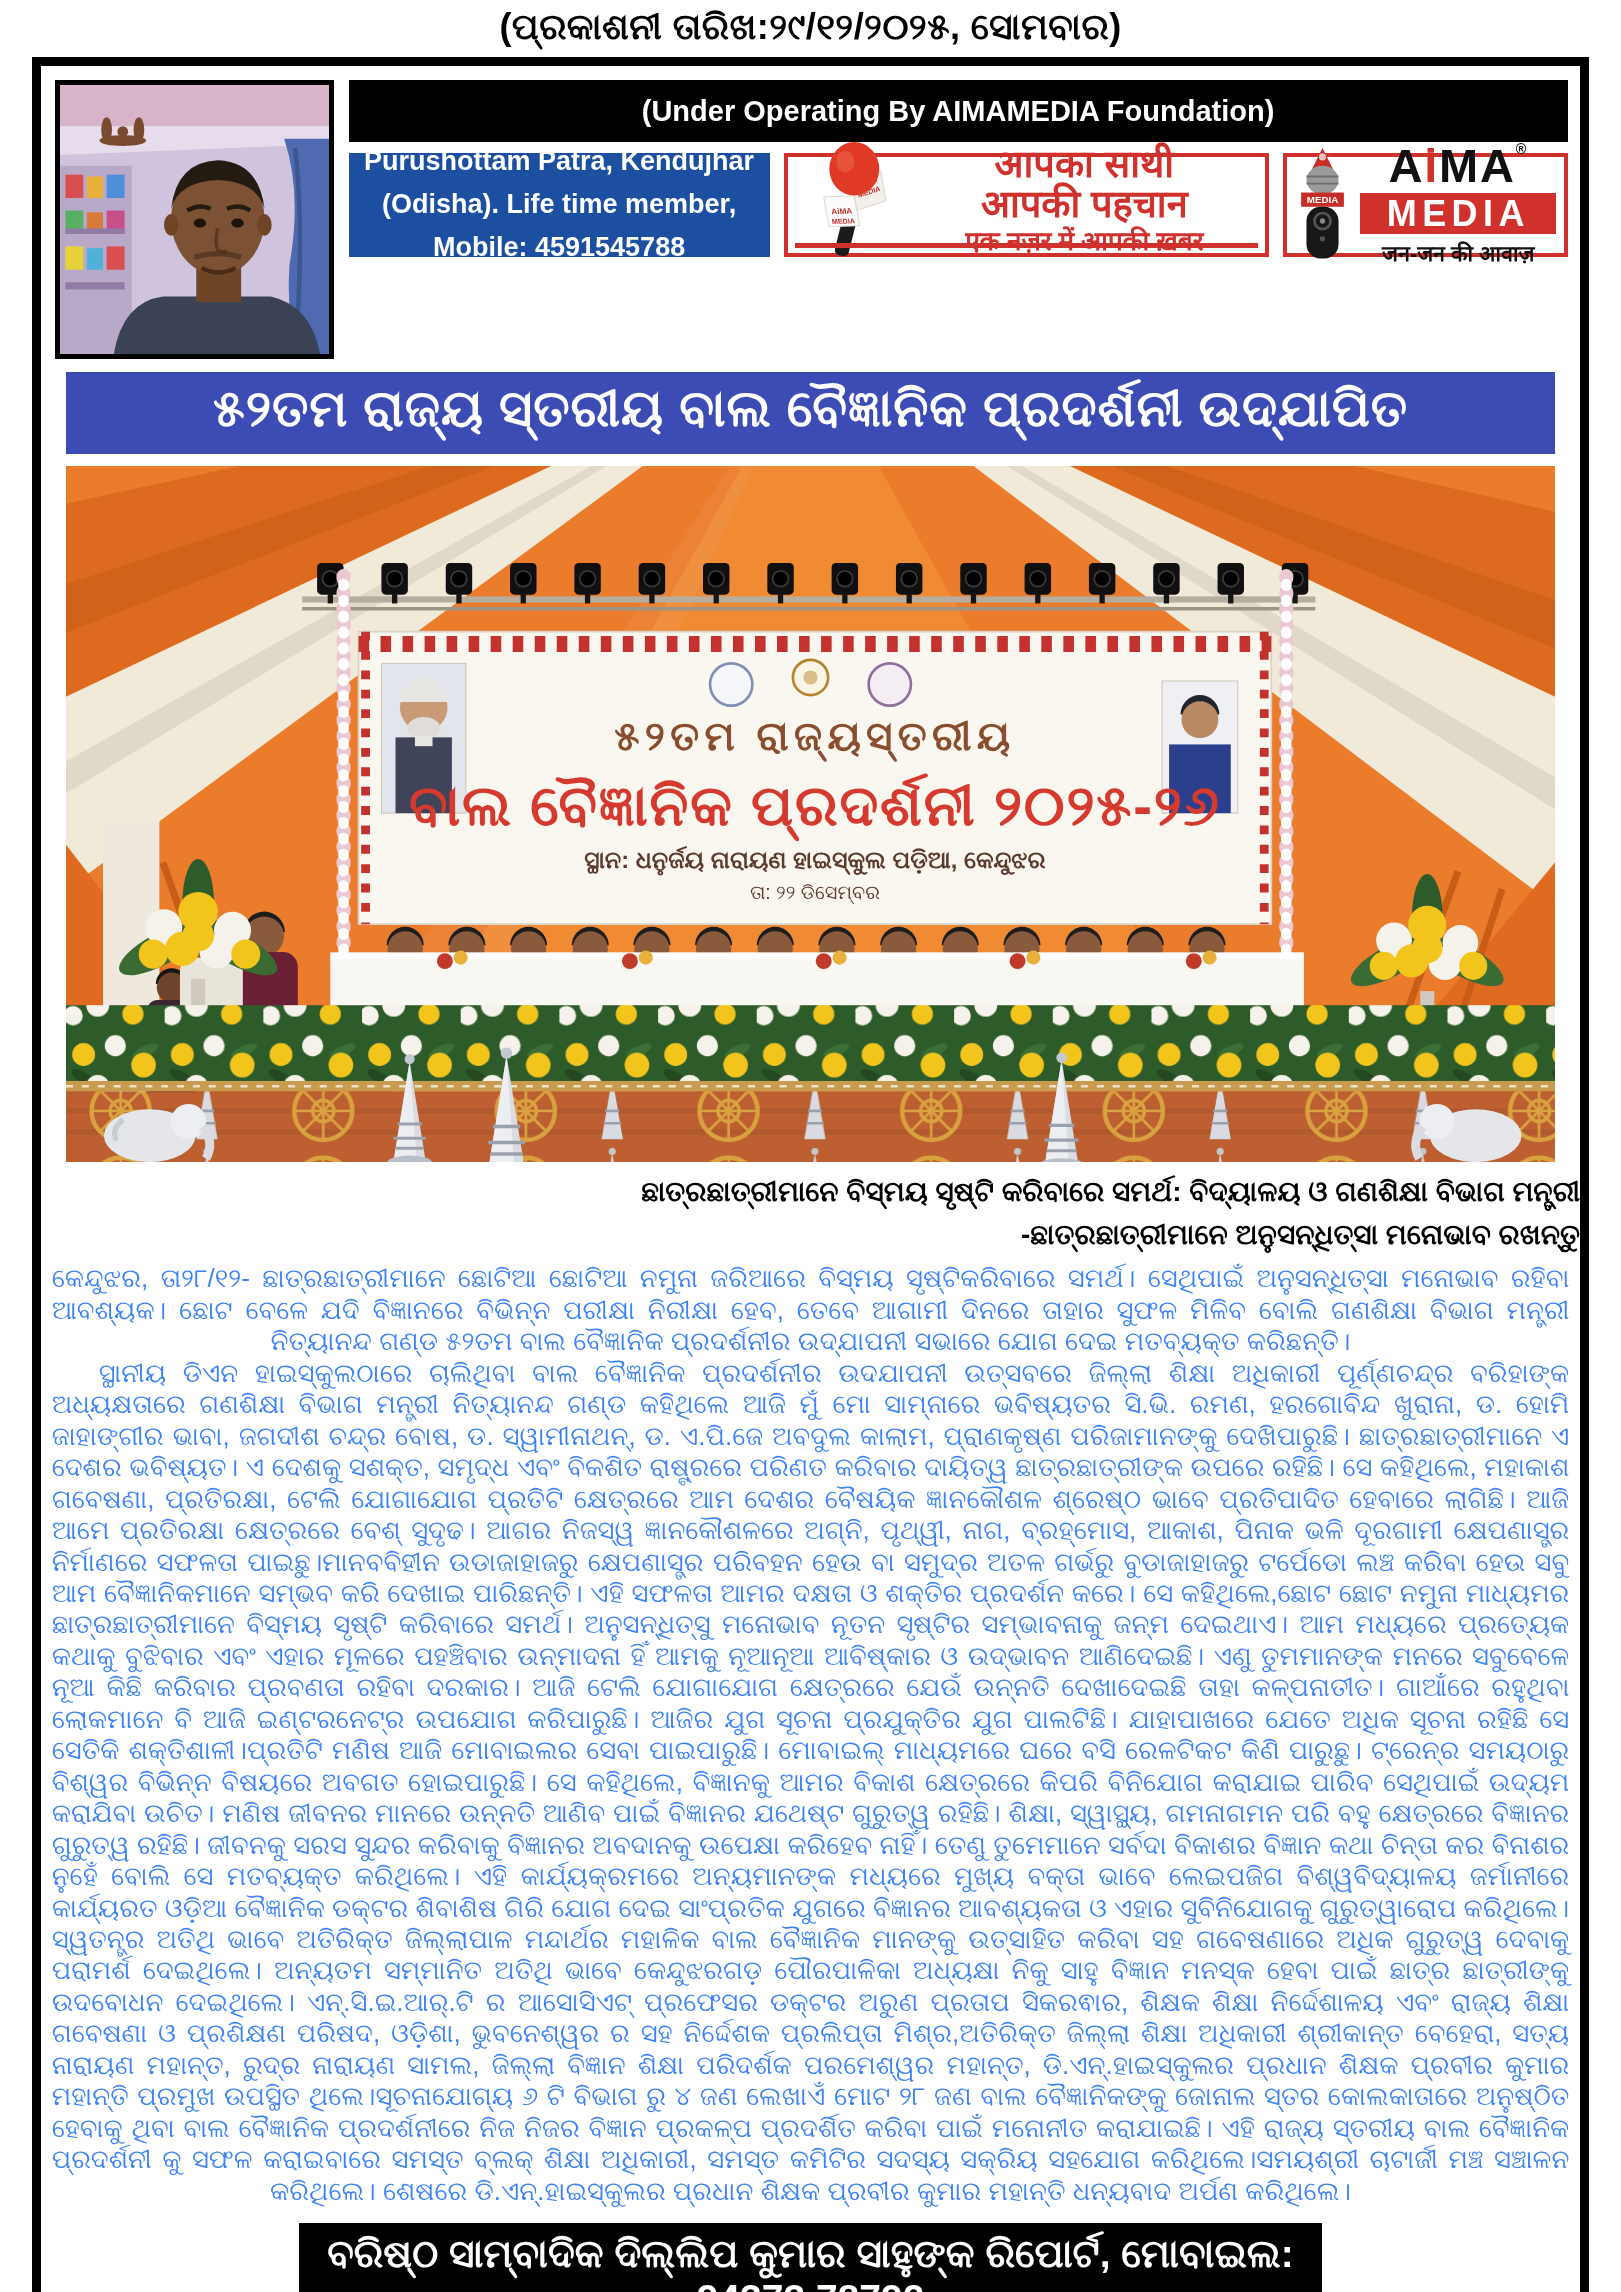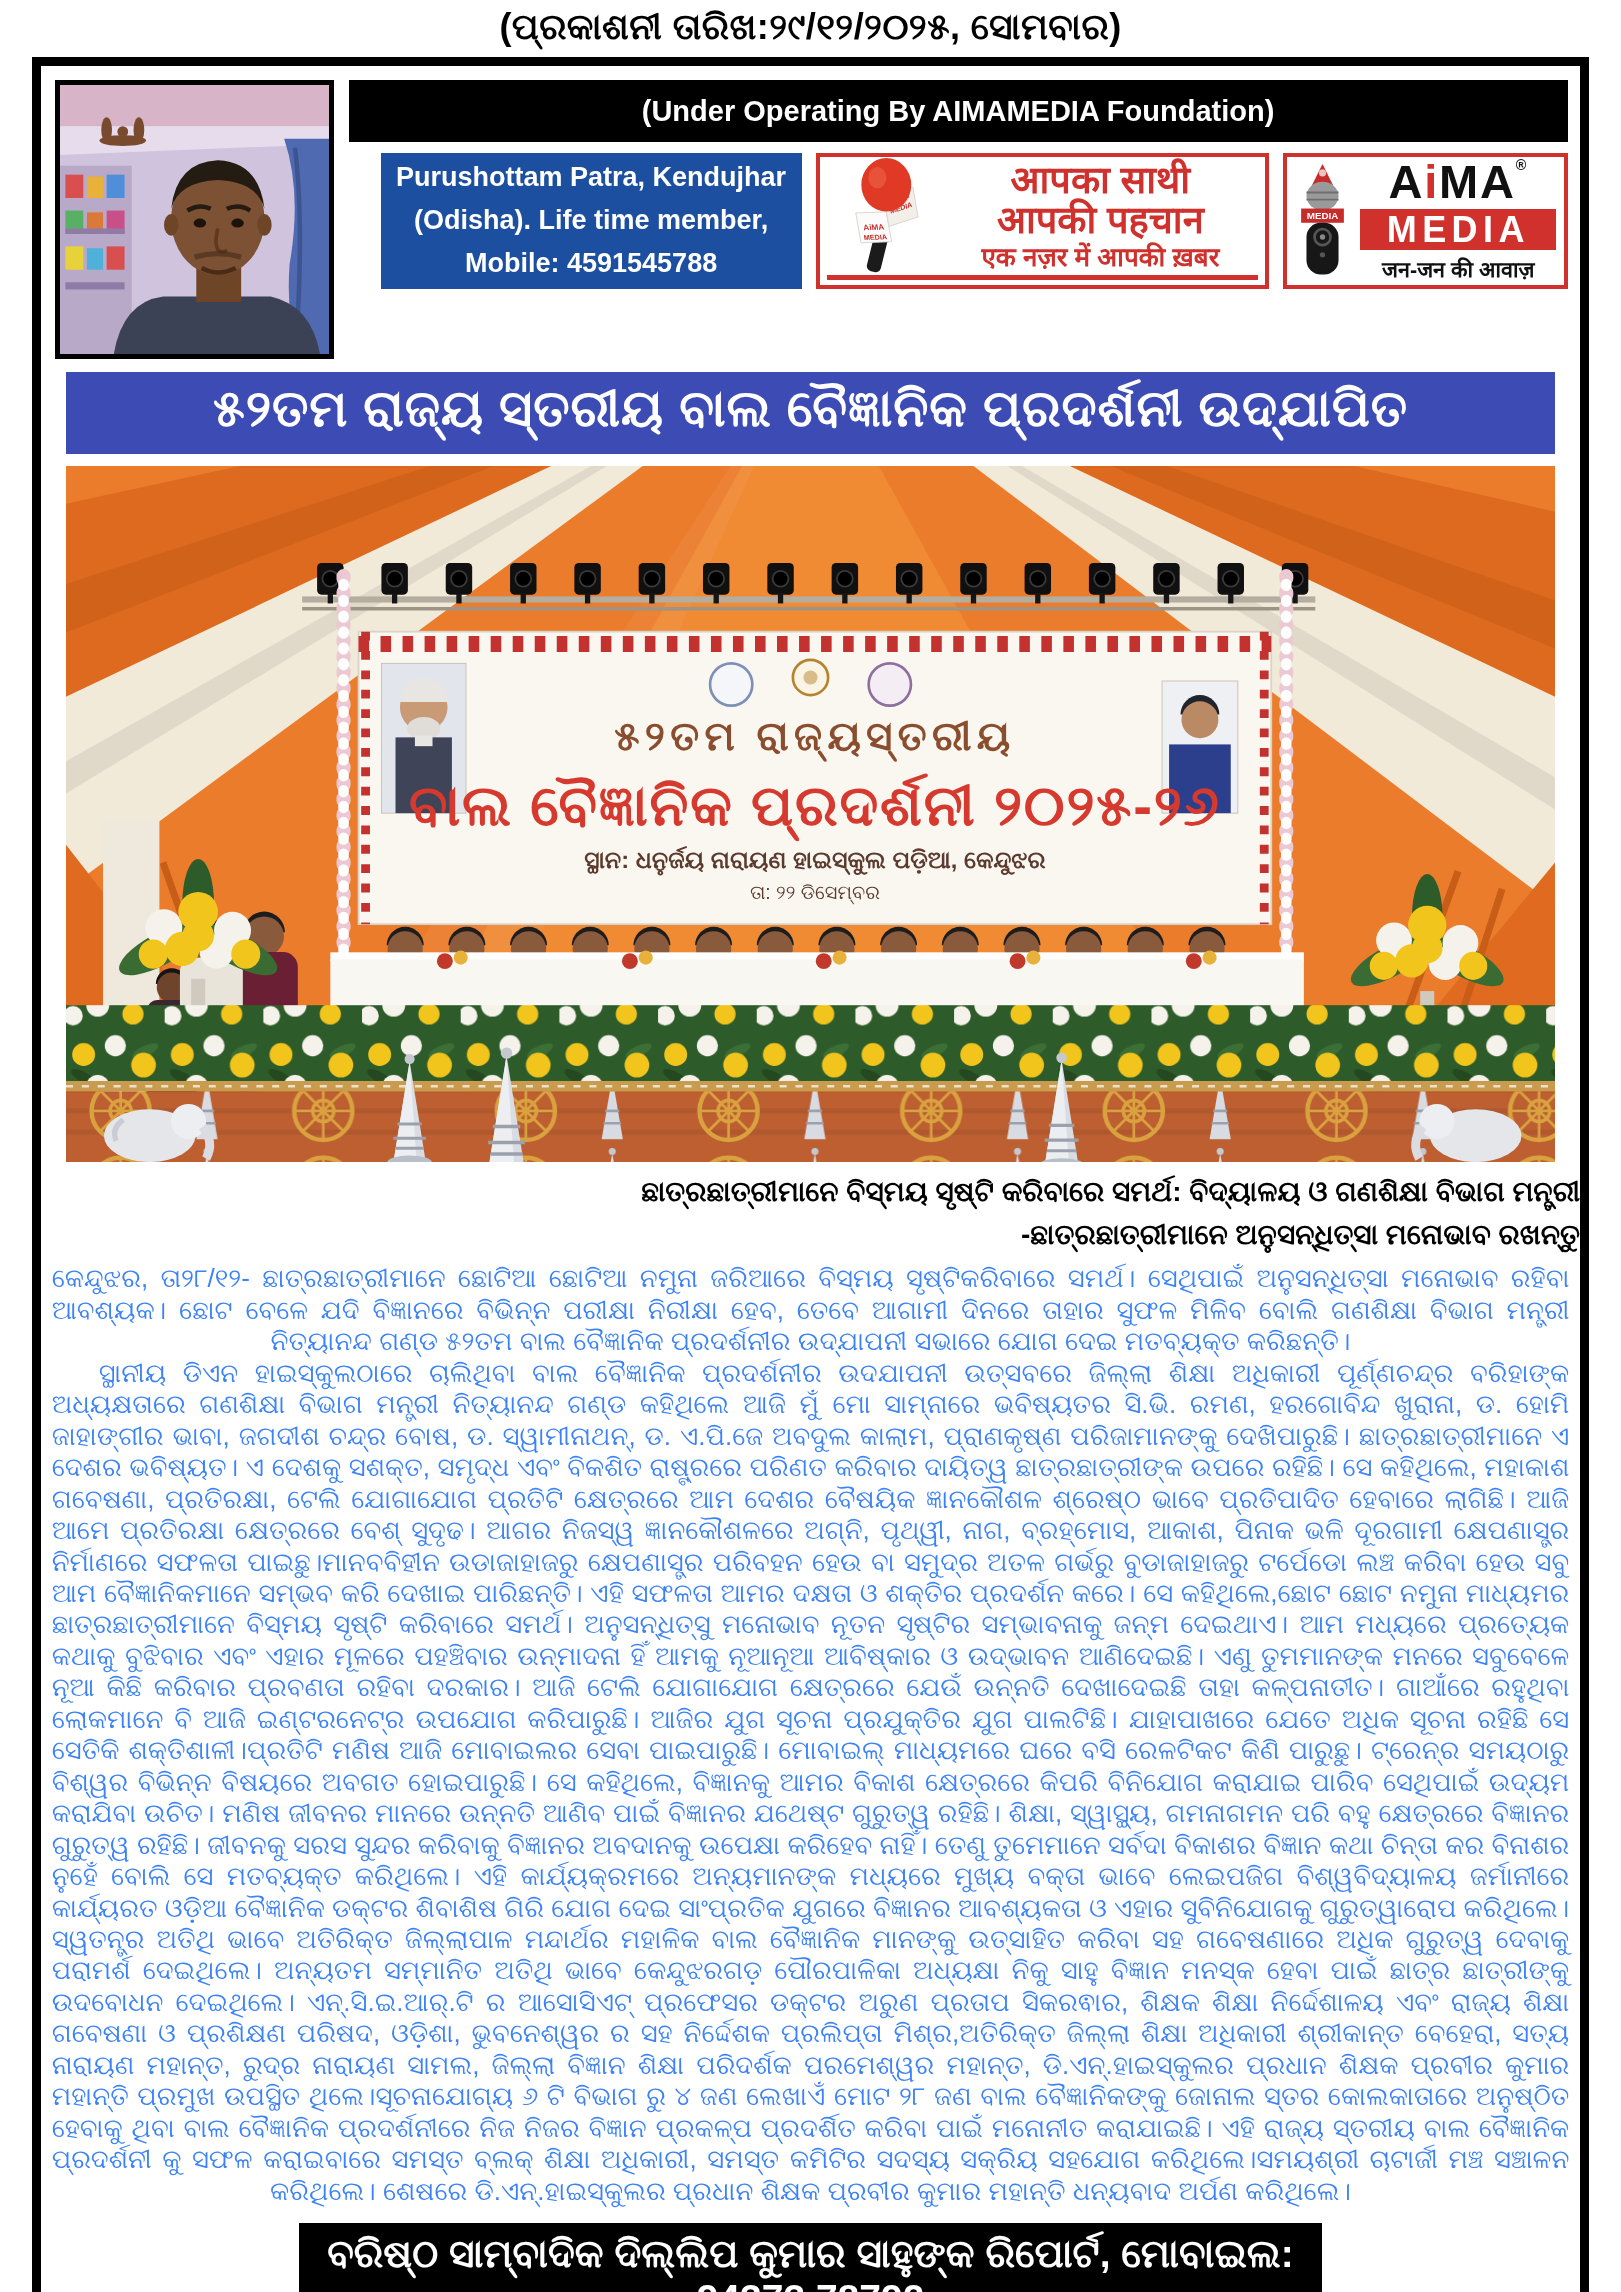--- a/index.html
+++ b/index.html
@@ -7,21 +7,21 @@
   .date-line{ text-align:center;font-size:36px;font-weight:bold;padding:6px 0 9px;letter-spacing:0.4px;}
   .frame{ margin:0 32px;border:9.9px solid #000;background:#fff;}
   
   .header-row{display:flex;gap:14.3px;padding:14.3px 12.5px 9px 14.3px;}
   .portrait{width:269px;height:269px;border:5.4px solid #000;flex:none;overflow:hidden;background:#cfc3dd;}
   .portrait svg{display:block;}
   .header-right{flex:1;display:flex;flex-direction:column;gap:10.7px;min-width:0;}
   .title-bar{background:#000;color:#fff;text-align:center;padding:10.7px 7.2px 14.3px;}
   .org-name{font-size:59px;font-weight:bold;letter-spacing:0.9px;white-space:nowrap;}
   .org-sub{font-size:29px;font-weight:bold;margin-top:3.6px;}
-  .logo-row{display:flex;gap:14.3px;align-items:stretch;height:136px;margin-left:32px;}
+  .logo-row{display:flex;gap:14.3px;align-items:stretch;height:104px;}
   .member-box{background:#1d4fa1;color:#fff;width:421px;flex:none;text-align:center;font-weight:bold;font-size:27px;line-height:1.6;display:flex;flex-direction:column;justify-content:center;}
   .slogan-box{border:4.5px solid #d0312d;background:#fff;flex:1;display:flex;align-items:center;gap:9px;padding:3.6px 10.7px 12.5px;position:relative;min-width:0;}
   .slogan-underline{position:absolute;left:7.2px;right:7.2px;bottom:4.5px;height:5.4px;background:#d0312d;}
   .slogan-text{flex:1;text-align:center;color:#d0312d;font-weight:bold;line-height:1.05;}
   .slogan-l1,.slogan-l2{font-size:38px;}
   .slogan-l3{font-size:26px;margin-top:3.6px;}
   .aima-box{border:4.5px solid #d0312d;background:#fff;width:262px;flex:none;display:flex;align-items:center;gap:9px;padding:5.4px 7.2px;}
   .aima-right{flex:1;text-align:center;}
   .aima-brand{font-size:47px;font-weight:bold;color:#111;line-height:1;letter-spacing:1.8px;}
   .aima-brand .red-i{color:#d0312d;}

